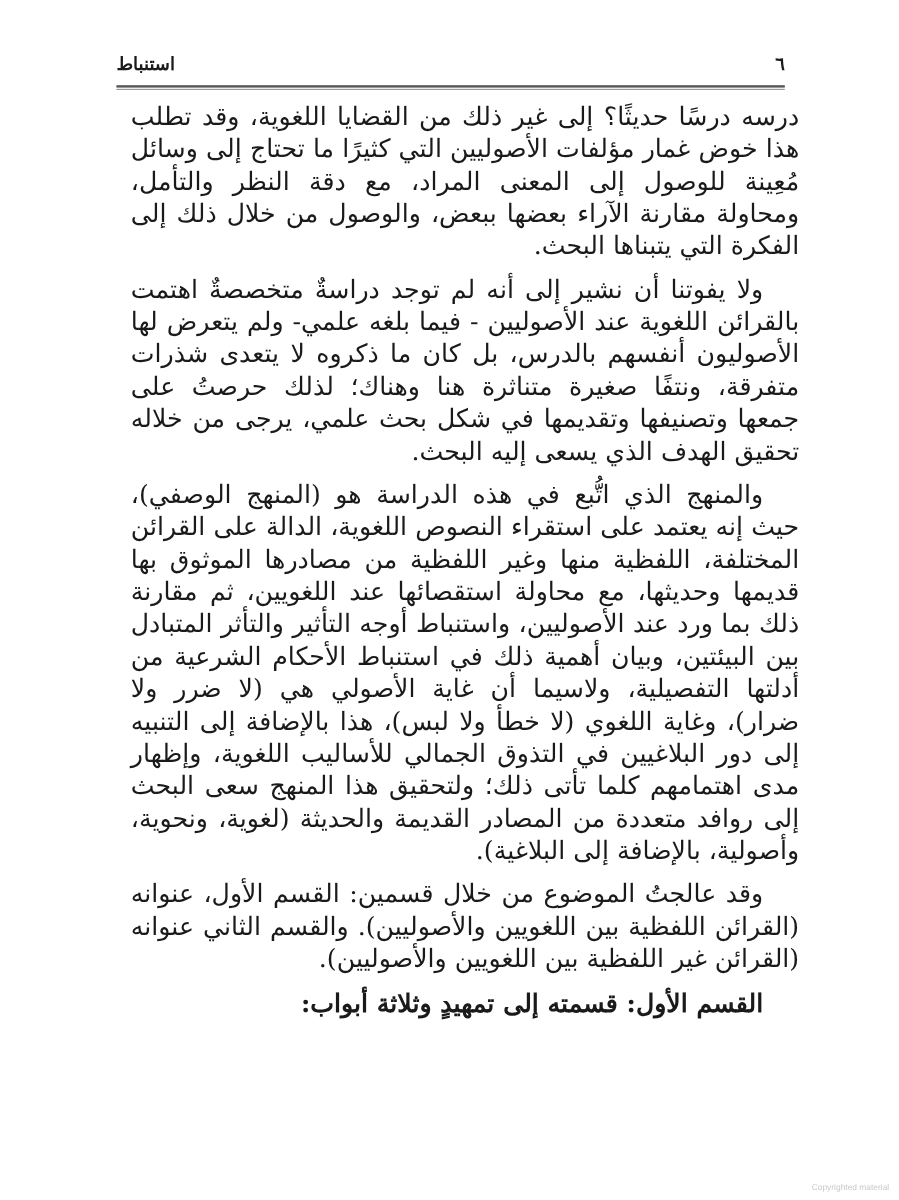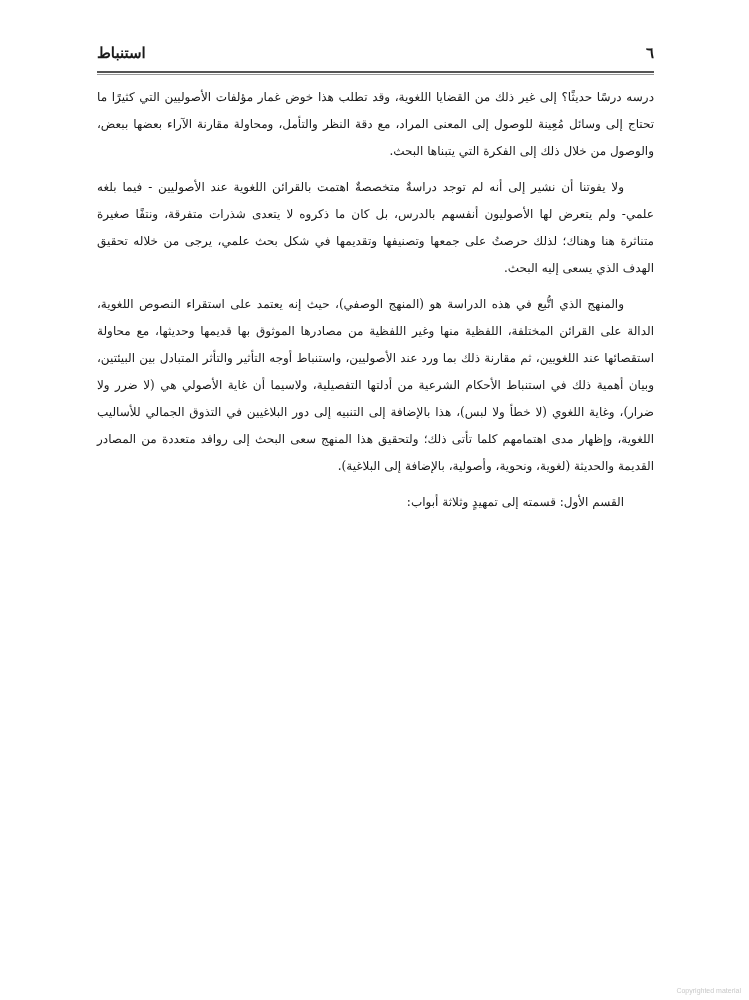--- a/index.html
+++ b/index.html
@@ -46,33 +46,33 @@
       content: "";
       position: absolute;
       top: 1px;
       left: 0;
       width: 557px;
       border-top: 1px solid #999;
     }
     .body-text {
       position: absolute;
       top: 84px;
-      left: 0;
+      left: 12px;
       width: 557px;
-      font-size: 12px;
+      font-size: 21px;
       line-height: 27px;
       text-align: justify;
       text-align-last: right;
     }
     .body-text p {
       margin: 0 0 9px 0;
       text-indent: 30px;
     }
     .body-text p.heading {
-      font-weight: normal;
+      font-weight: bold;
       margin-top: 6px;
       margin-bottom: 12px;
     }
     .watermark {
       position: absolute;
       right: 8px;
       bottom: 6px;
       font-family: "Liberation Sans", sans-serif;
       font-size: 7px;
       color: #c8c8c8;
@@ -86,17 +86,18 @@
   <div class="running-header">
     <span>٦</span>
     <span>استنباط</span>
   </div>
   <div class="header-rule"></div>
 
   <div class="body-text">
     <p style="text-indent:0">درسه درسًا حديثًا؟ إلى غير ذلك من القضايا اللغوية، وقد تطلب هذا خوض غمار مؤلفات الأصوليين التي كثيرًا ما تحتاج إلى وسائل مُعِينة للوصول إلى المعنى المراد، مع دقة النظر والتأمل، ومحاولة مقارنة الآراء بعضها ببعض، والوصول من خلال ذلك إلى الفكرة التي يتبناها البحث.</p>
     <p>ولا يفوتنا أن نشير إلى أنه لم توجد دراسةٌ متخصصةٌ اهتمت بالقرائن اللغوية عند الأصوليين - فيما بلغه علمي- ولم يتعرض لها الأصوليون أنفسهم بالدرس، بل كان ما ذكروه لا يتعدى شذرات متفرقة، ونتفًا صغيرة متناثرة هنا وهناك؛ لذلك حرصتُ على جمعها وتصنيفها وتقديمها في شكل بحث علمي، يرجى من خلاله تحقيق الهدف الذي يسعى إليه البحث.</p>
     <p>والمنهج الذي اتُّبع في هذه الدراسة هو (المنهج الوصفي)، حيث إنه يعتمد على استقراء النصوص اللغوية، الدالة على القرائن المختلفة، اللفظية منها وغير اللفظية من مصادرها الموثوق بها قديمها وحديثها، مع محاولة استقصائها عند اللغويين، ثم مقارنة ذلك بما ورد عند الأصوليين، واستنباط أوجه التأثير والتأثر المتبادل بين البيئتين، وبيان أهمية ذلك في استنباط الأحكام الشرعية من أدلتها التفصيلية، ولاسيما أن غاية الأصولي هي (لا ضرر ولا ضرار)، وغاية اللغوي (لا خطأ ولا لبس)، هذا بالإضافة إلى التنبيه إلى دور البلاغيين في التذوق الجمالي للأساليب اللغوية، وإظهار مدى اهتمامهم كلما تأتى ذلك؛ ولتحقيق هذا المنهج سعى البحث إلى روافد متعددة من المصادر القديمة والحديثة (لغوية، ونحوية، وأصولية، بالإضافة إلى البلاغية).</p>
+    <p>وقد عالجتُ الموضوع من خلال قسمين: القسم الأول، عنوانه (القرائن اللفظية بين اللغويين والأصوليين). والقسم الثاني عنوانه (القرائن غير اللفظية بين اللغويين والأصوليين).</p>
     <p class="heading">القسم الأول: قسمته إلى تمهيدٍ وثلاثة أبواب:</p>
   </div>
 </div>
 
 <div class="watermark">Copyrighted material</div>
 
 </body></html>

